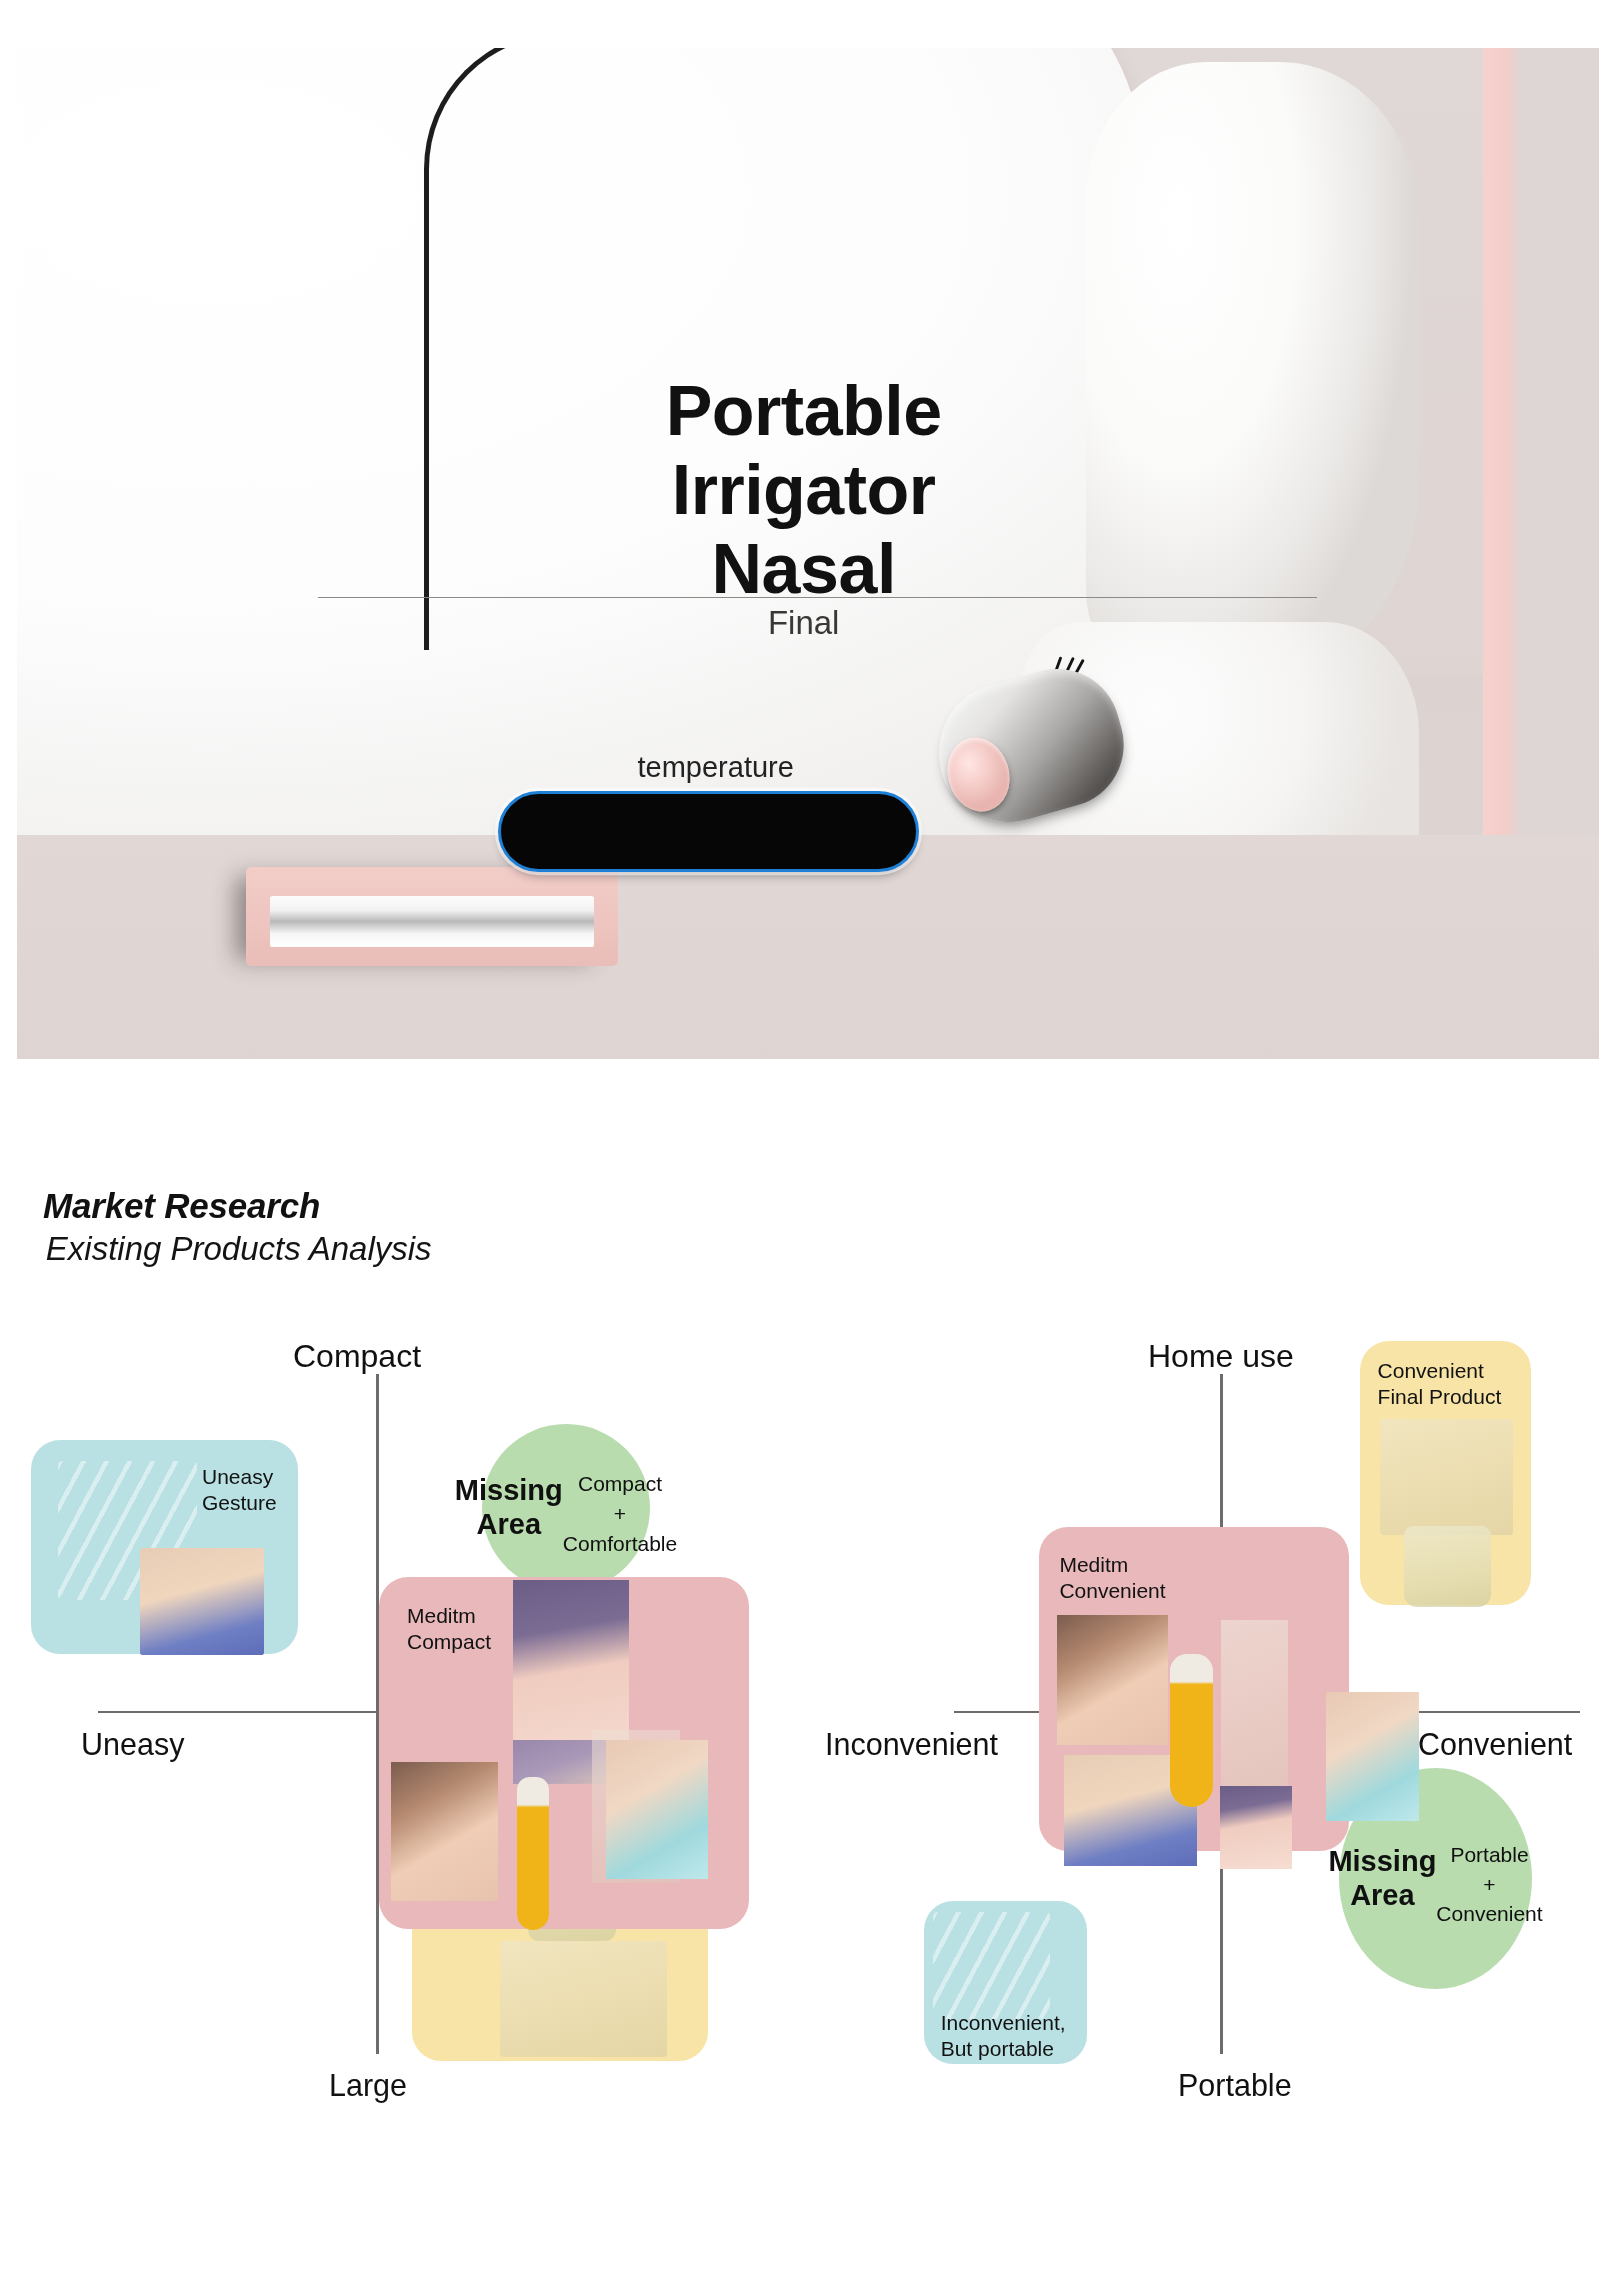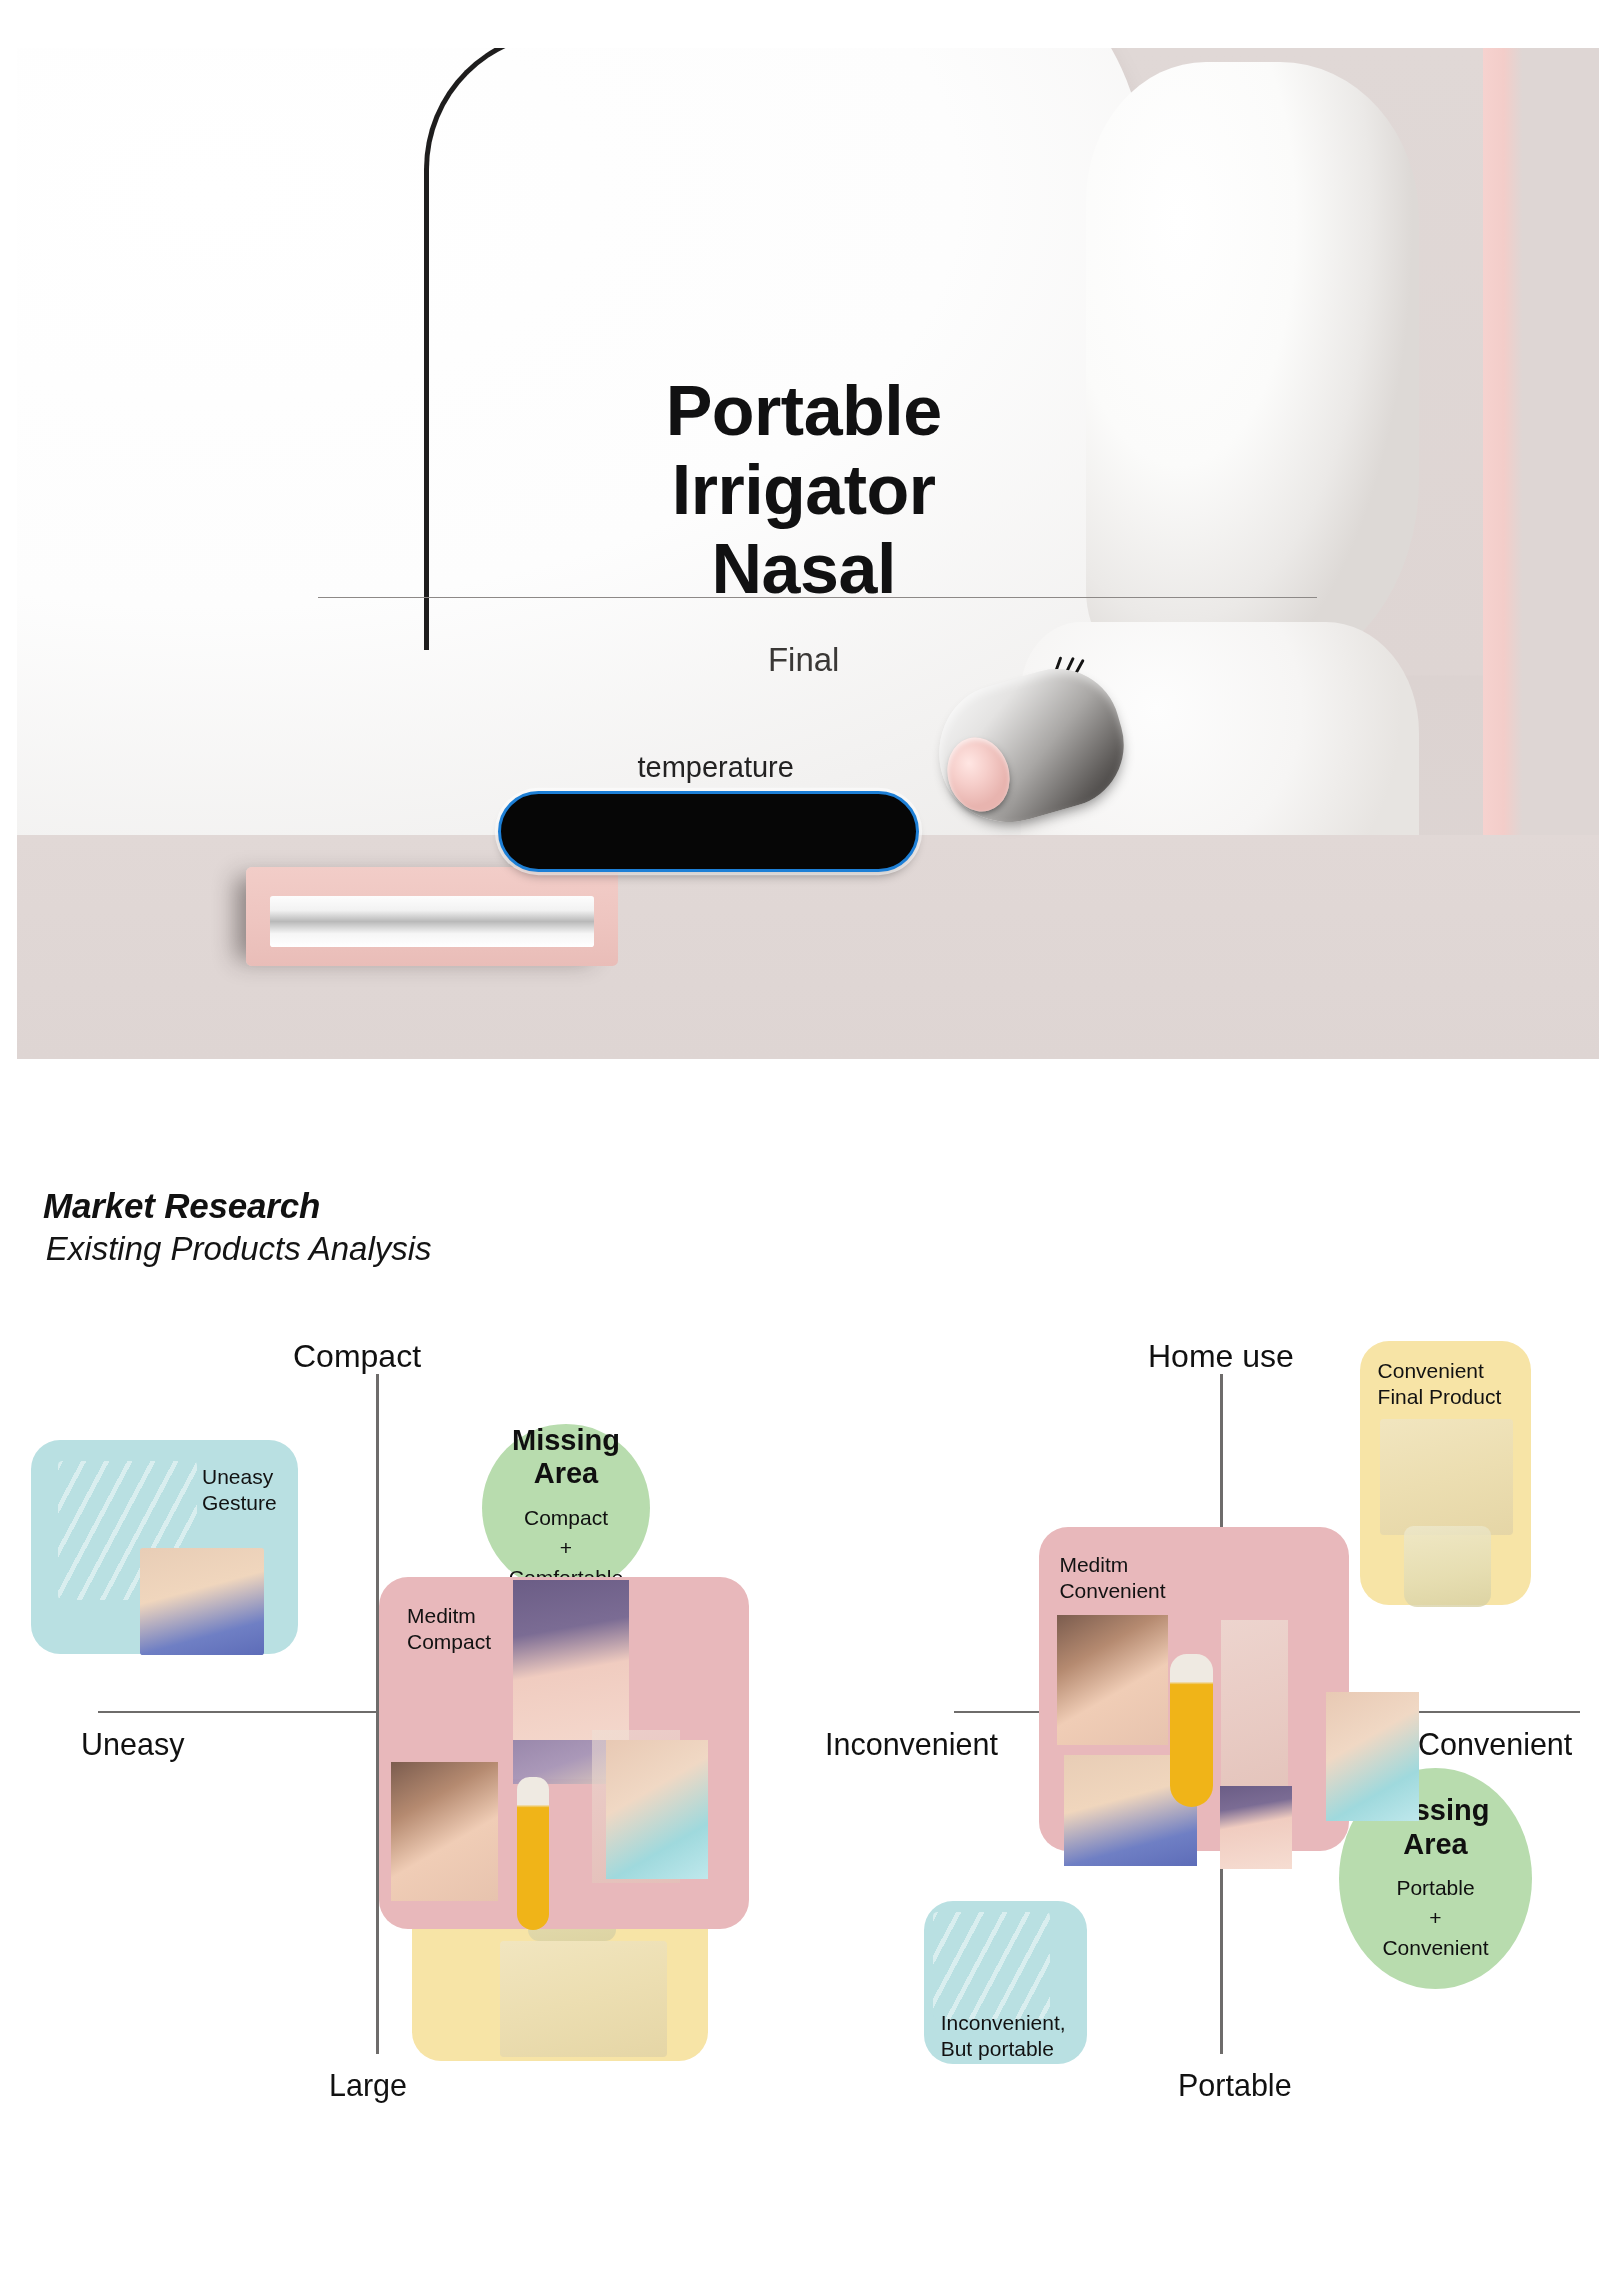--- a/index.html
+++ b/index.html
@@ -99,21 +99,21 @@
     position:absolute; left:602px; top:324px; width:370px;
     text-align:center;
     font-weight:700; font-size:70px; line-height:1.13;
     letter-spacing:-0.5px; color:#111112;
   }
   .hero-rule{
     position:absolute; left:301px; top:549px; width:999px; height:0;
     border-top:1.4px solid #8d8987;
   }
   .hero-sub{
-    position:absolute; left:602px; top:593px; width:370px;
+    position:absolute; left:602px; top:556px; width:370px;
     text-align:center; font-size:33px; color:#3a3836;
   }
   .hero-temp-label{
     position:absolute; left:537px; top:703px; width:324px;
     text-align:center; font-size:29px; color:#232222;
   }
   .hero-screen{
     position:absolute; left:481px; top:743px; width:421px; height:81px;
     border-radius:41px;
     background:#060606;
@@ -163,21 +163,21 @@
     position:absolute; font-size:21px; line-height:1.24; color:#121212;
     white-space:nowrap;
   }
   .card-blue{ background:#b9e0e2; }
   .card-pink{ background:#e8b8bb; }
   .card-yellow{ background:#f7e4a6; }
 
   .bubble{
     position:absolute; border-radius:50%;
     background:#b8dcae;
-    display:flex; flex-direction:column; align-items:center; justify-content:center;
+    display:flex; align-items:center; justify-content:center;
     text-align:center;
   }
   .bubble .b-title{ font-size:29px; font-weight:700; line-height:1.16; color:#101010; }
   .bubble .b-sub{ margin-top:12px; font-size:21px; line-height:1.42; color:#101010; }
 
   
   .ph{ position:absolute; background-size:cover; }
   .ph-syr{
     background:
       repeating-linear-gradient(118deg, rgba(255,255,255,.55) 0 4.6px, rgba(255,255,255,0) 4.6px 20.4px),

